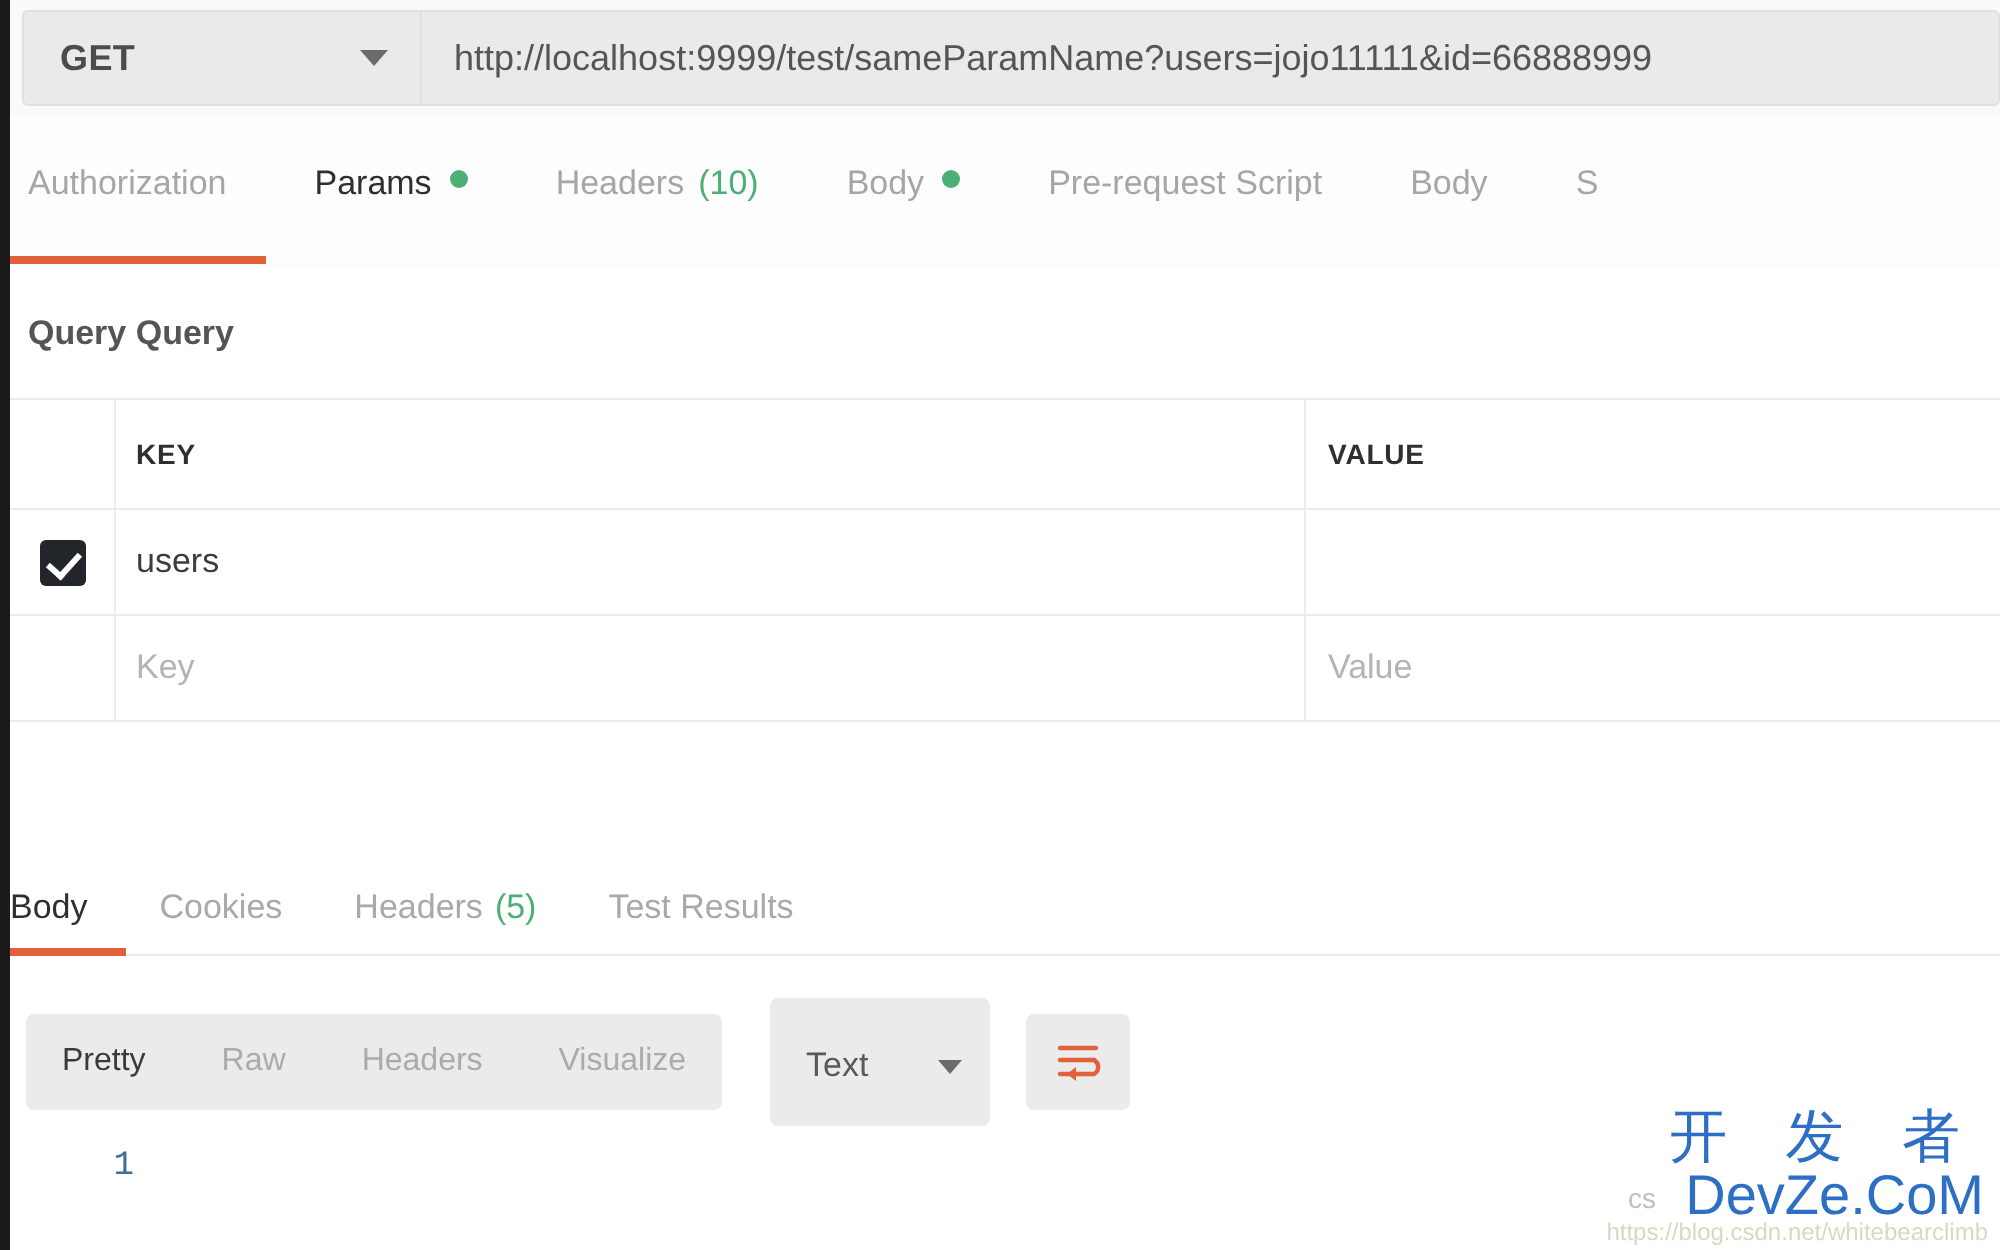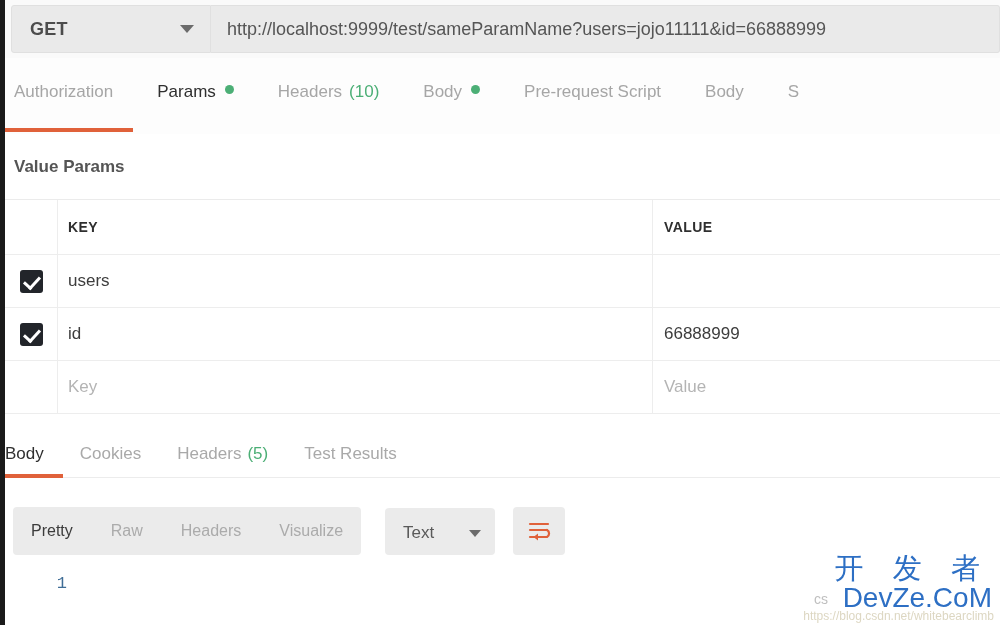--- a/index.html
+++ b/index.html
@@ -216,21 +216,21 @@
     padding: 0 18px;
   }
   .seg {
     font-size: 16px; color: #ababab;
     margin-right: 38px;
     white-space: nowrap;
   }
   .seg:last-child { margin-right: 0; }
   .seg.active { color: #3b3b3b; }
   .fmt-select {
-    height: 47px; min-width: 110px;
+    height: 64px; min-width: 110px;
     background: #ebebeb;
     border-radius: 4px;
     margin-left: 24px;
     display: flex; align-items: center;
     justify-content: space-between;
     padding: 4px 14px 0 18px;
   }
   .fmt-label { font-size: 17px; color: #5a5a5a; }
   .fmt-caret {
     width: 0; height: 0;
@@ -352,21 +352,21 @@
     <div class="rtab">
       <span>Body</span>
     </div>
     <div class="rtab">
       <span>S</span>
     </div>
   </div>
   <div class="rtab-underline"></div>
 
   <div class="qp-title-row">
-    <span class="qp-title">Value Params</span>
+    <span class="qp-title">Query Query</span>
   </div>
 
   <div class="ptable">
 
     <div class="prow head">
       <div class="pcell-chk"></div>
       <div class="pcell-key">
         <span class="hdr-text">KEY</span>
       </div>
       <div class="pcell-val">
@@ -376,31 +376,20 @@
 
     <div class="prow">
       <div class="pcell-chk">
         <span class="chk"></span>
       </div>
       <div class="pcell-key">
         <span class="cell-text">users</span>
       </div>
     </div>
 
-    <div class="prow">
-      <div class="pcell-chk">
-        <span class="chk"></span>
-      </div>
-      <div class="pcell-key">
-        <span class="cell-text">id</span>
-      </div>
-      <div class="pcell-val">
-        <span class="cell-text">66888999</span>
-      </div>
-    </div>
 
     <div class="prow">
       <div class="pcell-chk"></div>
       <div class="pcell-key">
         <span class="cell-ph">Key</span>
       </div>
       <div class="pcell-val">
         <span class="cell-ph">Value</span>
       </div>
     </div>

